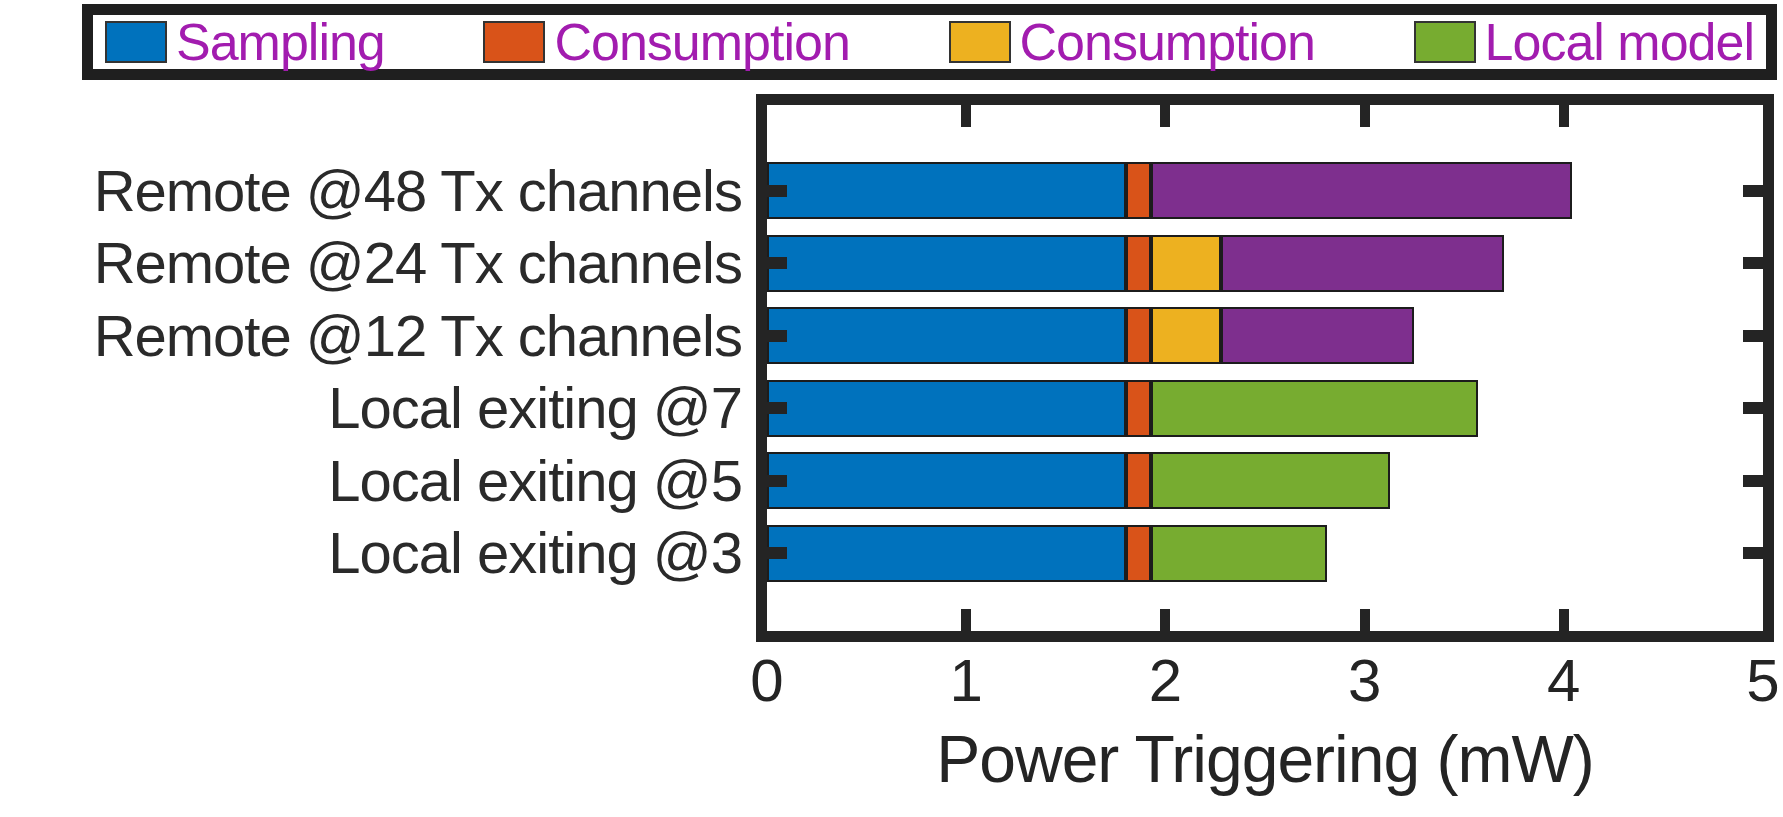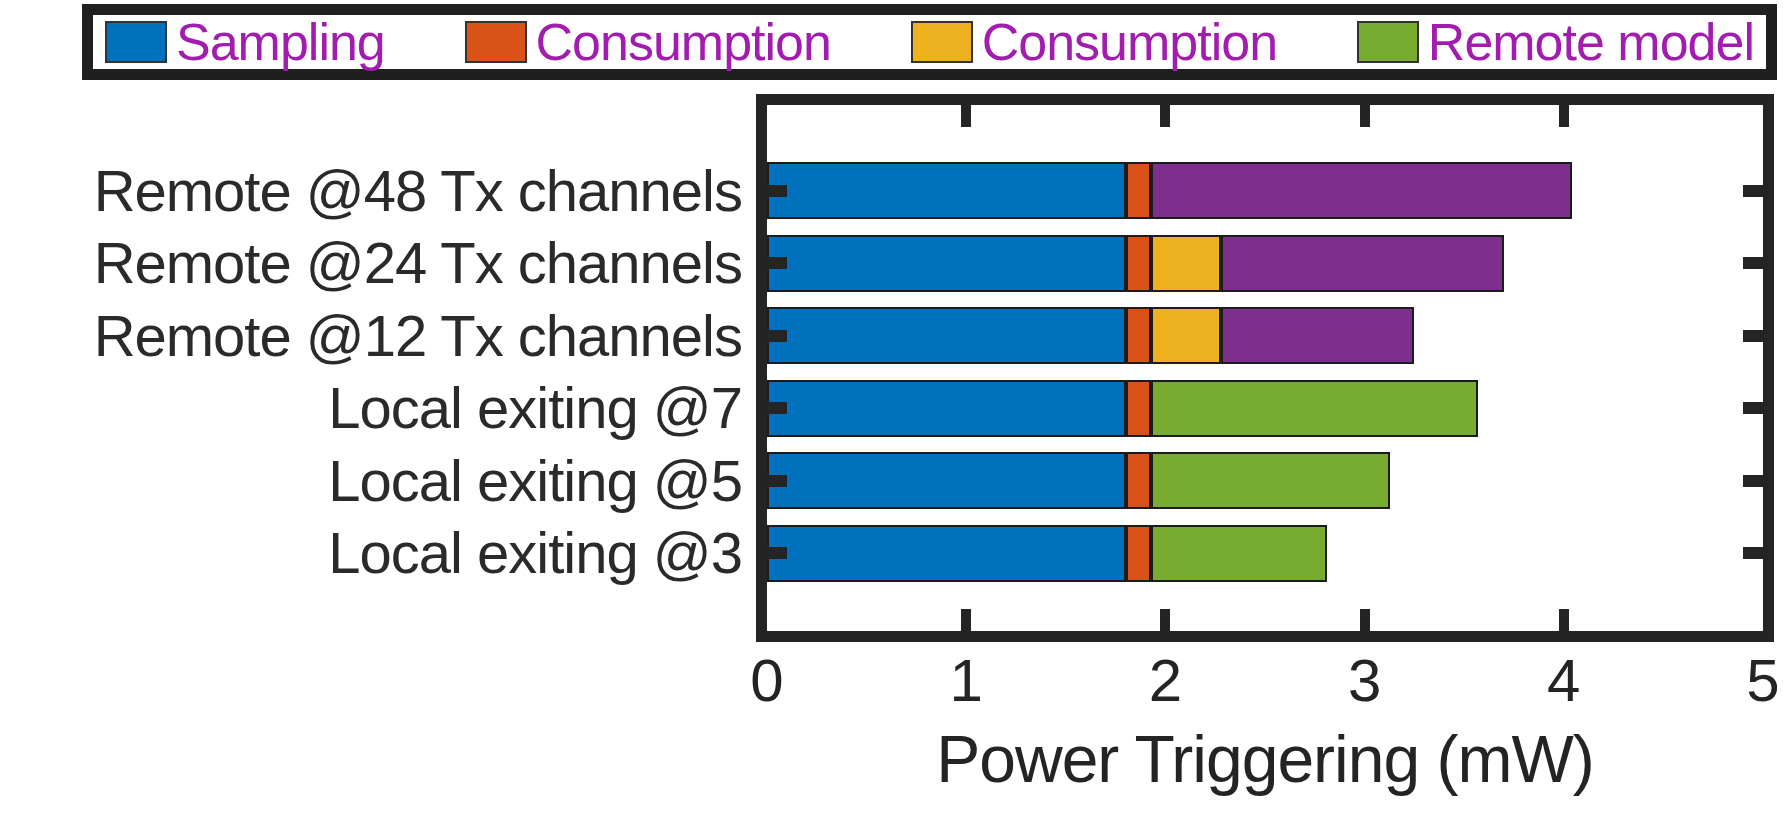--- a/index.html
+++ b/index.html
@@ -141,21 +141,21 @@
       <div class="legend-item">
         <div class="legend-swatch" style="background: rgb(217, 83, 25);"></div>
         <div class="legend-label">Consumption</div>
       </div>
       <div class="legend-item">
         <div class="legend-swatch" style="background: rgb(237, 177, 32);"></div>
         <div class="legend-label">Consumption</div>
       </div>
       <div class="legend-item">
         <div class="legend-swatch" style="background: rgb(119, 172, 48);"></div>
-        <div class="legend-label">Remote model</div>
+        <div class="legend-label">Local model</div>
       </div>
     </div>
 
   <div id="ylabels">
       <div class="ytick-label" style="top: 160.5px;">Remote @48 Tx channels</div>
       <div class="ytick-label" style="top: 233px;">Remote @24 Tx channels</div>
       <div class="ytick-label" style="top: 305.5px;">Remote @12 Tx channels</div>
       <div class="ytick-label" style="top: 378px;">Local exiting @7</div>
       <div class="ytick-label" style="top: 450.5px;">Local exiting @5</div>
       <div class="ytick-label" style="top: 523px;">Local exiting @3</div>

